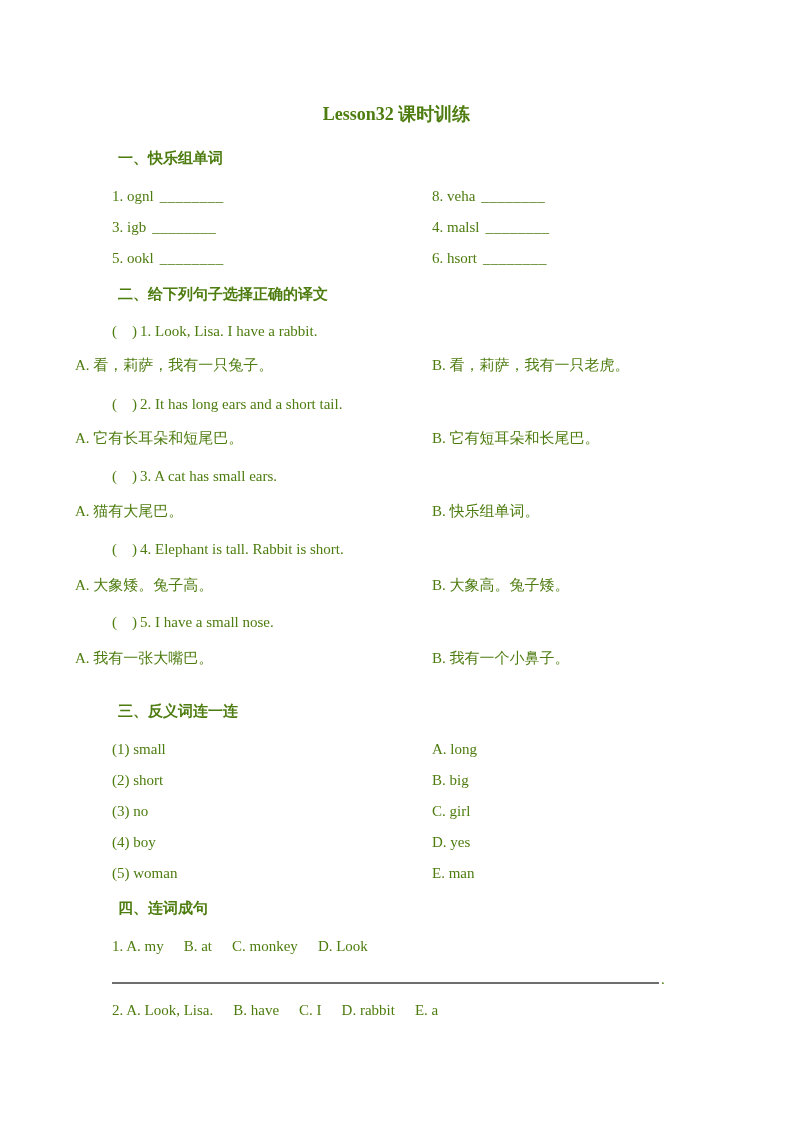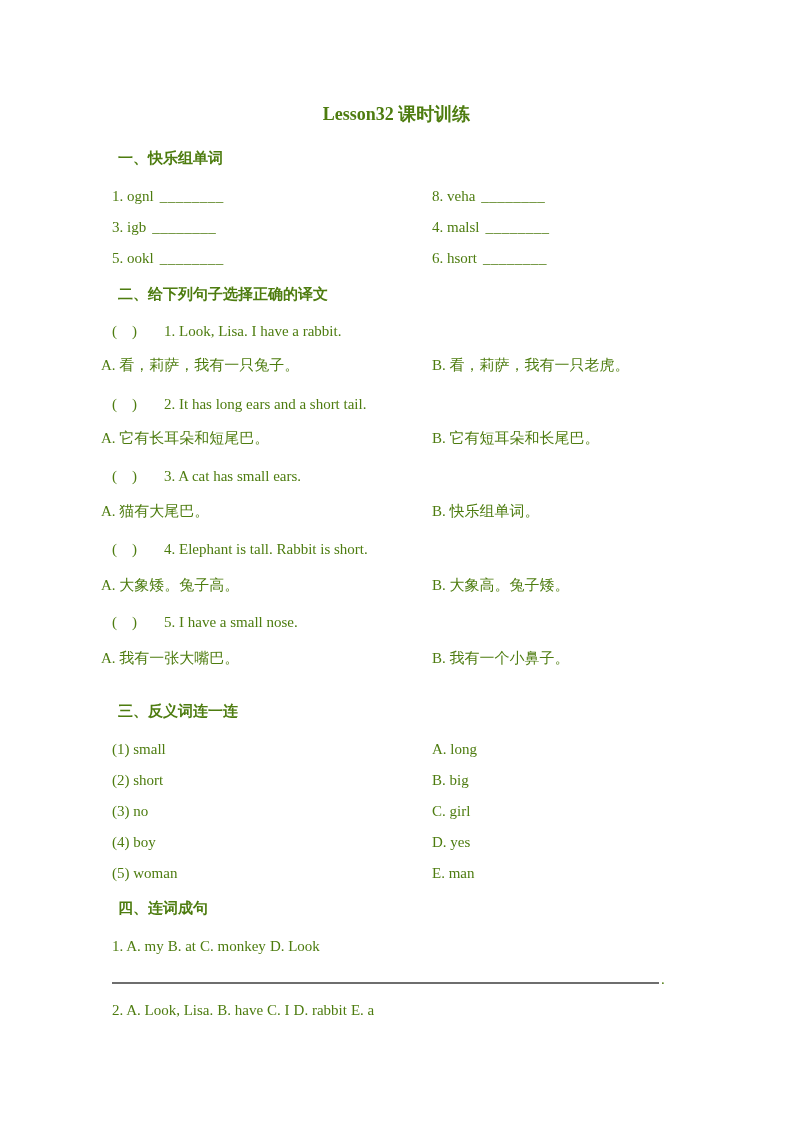--- a/index.html
+++ b/index.html
@@ -29,35 +29,35 @@
     font-weight: 600;
     line-height: 18px;
     margin: 0;
     padding-left: 118px;
   }
   .row {
     line-height: 18px;
     margin: 0;
     padding-left: 112px;
   }
-  .opt-row { padding-left: 101px; }
+  .opt-row { padding-left: 75px; }
   .col2 { position: absolute; left: 432px; }
   .mt24 { margin-top: 24px; }
   .mt23 { margin-top: 35px; }
   .mt21 { margin-top: 21px; }
   .mt20 { margin-top: 20px; }
   .mt19 { margin-top: 19px; }
   .mt18 { margin-top: 18px; }
   .mt17 { margin-top: 17px; }
   .mt16 { margin-top: 16px; }
   .mt13 { margin-top: 13px; }
   .paren { white-space: pre; }
-  .sentence { margin-left: 27px; }
+  .sentence { margin-left: 3px; }
   .blank { margin-left: 6px; letter-spacing: 0.5px; }
-  .tokens { display: flex; gap: 4px; }
+  .tokens { display: flex; gap: 20px; }
   .answer-row { line-height: 18px; }
   .answer-line {
     display: inline-block;
     width: 547px;
     height: 14px;
     border-bottom: 2px solid #6e6e6e;
   }
   .period { margin-left: 2px; }
 </style>
 </head>

